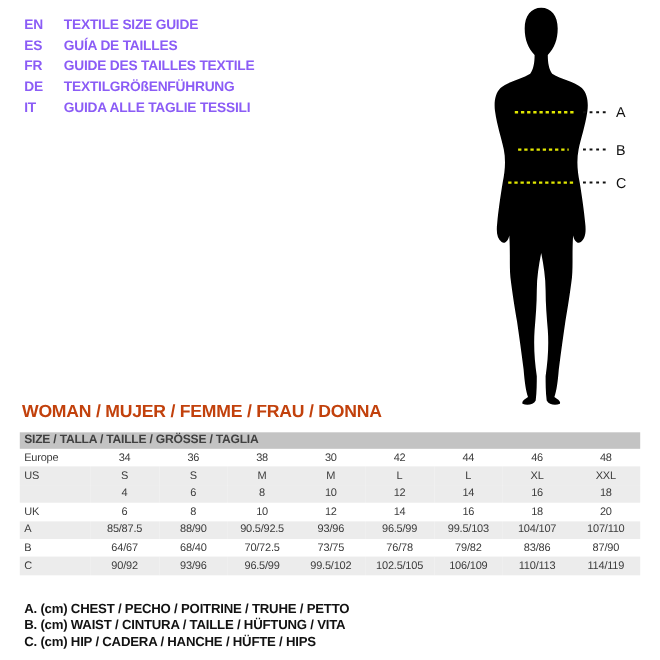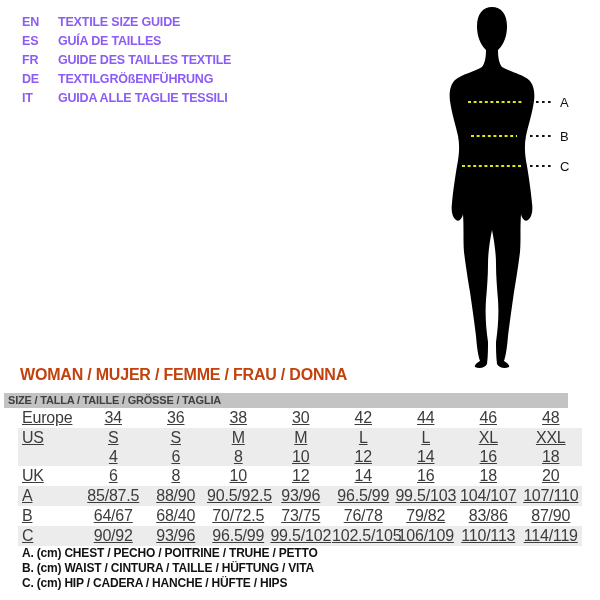--- a/index.html
+++ b/index.html
@@ -11,28 +11,28 @@
   
   .lang-list{position:absolute;left:22px;top:13px;}
   .lang-row{display:flex;line-height:19px;font-size:12.5px;font-weight:700;letter-spacing:-0.2px;color:#8b5cf6;}
   .lang-code{width:36px;flex:0 0 36px;}
   
   .figure{position:absolute;left:428px;top:0;width:170px;height:380px;}
   
   .section-title{position:absolute;left:20px;top:366px;font-size:16px;font-weight:700;letter-spacing:-0.2px;color:#c2410c;}
   
   .table-header{
-    position:absolute;left:4px;top:393px;width:564px;height:15px;
+    position:absolute;left:18px;top:393px;width:564px;height:15px;
     background:#c3c3c3;box-sizing:border-box;padding-left:4px;
     font-size:11px;line-height:15px;font-weight:700;letter-spacing:-0.2px;color:#404040;
   }
   .size-table{
     position:absolute;left:18px;top:408px;width:564px;
     border-collapse:collapse;table-layout:fixed;
-    font-size:16px;color:#3c3c3c;letter-spacing:-0.2px;text-decoration:underline;
+    font-size:10px;color:#3c3c3c;letter-spacing:-0.2px;
   }
   .size-table col.label-col{width:64px;}
   .size-table tr{height:16.4px;}
   .size-table tr.shaded{background:#ececec;}
   .size-table th{font-weight:400;text-align:left;padding-left:4px;}
   .size-table td{text-align:center;padding:0;}
   
   .legend{position:absolute;left:22px;top:546px;}
   .legend-line{line-height:15px;font-size:12px;font-weight:700;letter-spacing:-0.2px;color:#121212;}
 </style>

